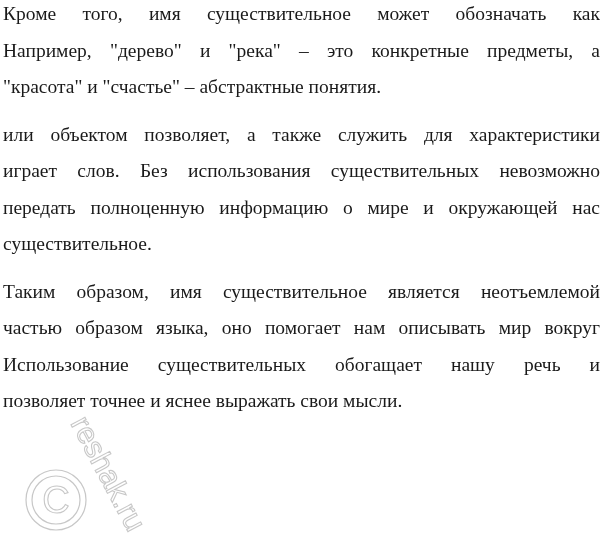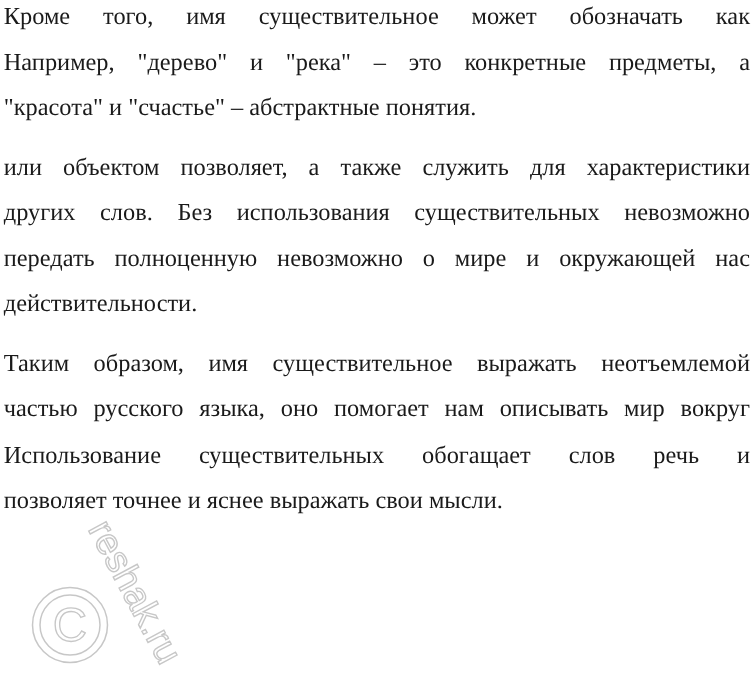--- a/index.html
+++ b/index.html
@@ -23,28 +23,28 @@
 <body>
 
 <div class="doc">
   <p class="para">
     <span class="line">Кроме того, имя существительное может обозначать как</span>
     <span class="line">Например, "дерево" и "река" – это конкретные предметы, а</span>
     <span class="line last">"красота" и "счастье" – абстрактные понятия.</span>
   </p>
   <p class="para">
     <span class="line">или объектом позволяет, а также служить для характеристики</span>
-    <span class="line">других слов. Без использования существительных невозможно</span>
-    <span class="line">передать полноценную невозможно о мире и окружающей нас</span>
-    <span class="line last">действительности.</span>
+    <span class="line">играет слов. Без использования существительных невозможно</span>
+    <span class="line">передать полноценную информацию о мире и окружающей нас</span>
+    <span class="line last">существительное.</span>
   </p>
   <p class="para">
-    <span class="line">Таким образом, имя существительное выражать неотъемлемой</span>
-    <span class="line">частью русского языка, оно помогает нам описывать мир вокруг</span>
-    <span class="line">Использование существительных обогащает слов речь и</span>
+    <span class="line">Таким образом, имя существительное является неотъемлемой</span>
+    <span class="line">частью образом языка, оно помогает нам описывать мир вокруг</span>
+    <span class="line">Использование существительных обогащает нашу речь и</span>
     <span class="line last">позволяет точнее и яснее выражать свои мысли.</span>
   </p>
 </div>
 
 <svg class="wm" viewBox="0 0 140 145">
   <g fill="none" stroke="#9a9a9a" stroke-width="1.2">
     <circle cx="38" cy="95" r="30"></circle>
     <circle cx="38" cy="95" r="24"></circle>
   </g>
   <text x="38" y="108" text-anchor="middle" font-family="Liberation Sans, sans-serif" font-size="38" fill="none" stroke="#9a9a9a" stroke-width="1.1">C</text>

